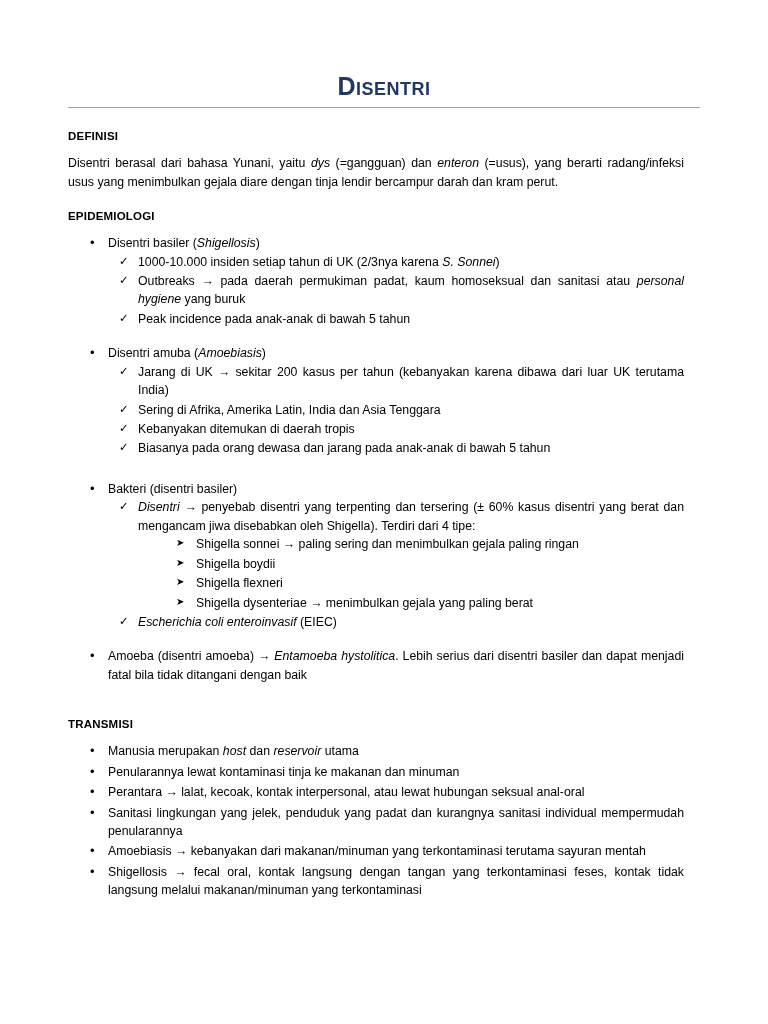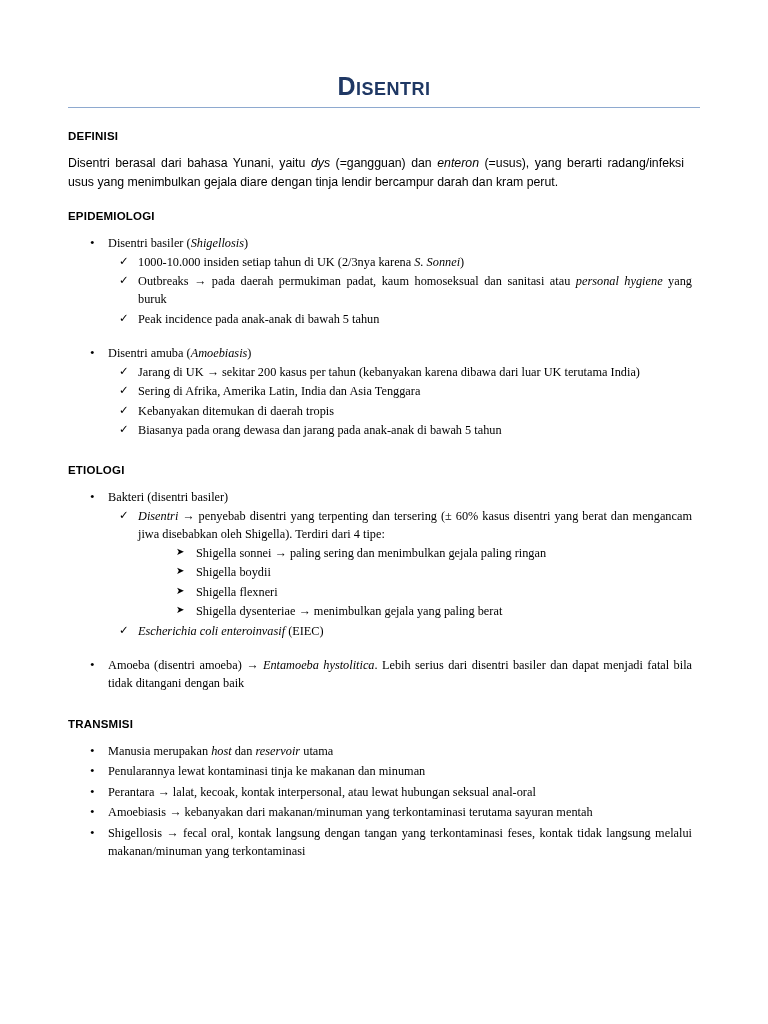--- a/index.html
+++ b/index.html
@@ -31,36 +31,35 @@
     font-variant: small-caps;
   }
   .title-rule {
     border: 0;
     border-top: 1px solid #8ea9cf;
     margin: 0 0 22px 0;
   }
   .section-head {
     font-size: 11.5px;
     font-weight: bold;
-    margin: 3px 0 12px 0;
+    margin: 12px 0 12px 0;
     letter-spacing: 0.2px;
   }
   .para {
     font-size: 12.3px;
     line-height: 1.55;
     text-align: justify;
     margin: 0 16px 18px 0;
   }
   .it { font-style: italic; }
 
   ul.lvl1 {
     list-style: none;
-    margin: 0 8px 0 0;
+    margin: 0 16px 0 0;
     padding: 0 0 0 40px;
-    font-family: Liberation Serif, serif;
   }
   ul.lvl1 > li {
     position: relative;
     font-size: 12.3px;
     line-height: 1.5;
     margin-bottom: 2px;
     text-align: justify;
   }
   ul.lvl1 > li::before {
     content: "\2022";
@@ -135,21 +134,20 @@
             <li><span>Jarang di UK → sekitar 200 kasus per tahun (kebanyakan karena dibawa dari luar UK terutama India)</span></li>
             <li><span>Sering di Afrika, Amerika Latin, India dan Asia Tenggara</span></li>
             <li><span>Kebanyakan ditemukan di daerah tropis</span></li>
             <li><span>Biasanya pada orang dewasa dan jarang pada anak-anak di bawah 5 tahun</span></li>
           </ul></li>
       </ul>
     </div>
 
   <div class="sec-gap"></div>
 
-  <div class="section-head">ETIOLOGI</div>
   <div>
       <ul class="lvl1">
         <li><span>Bakteri (disentri basiler)</span><ul class="lvl2">
             <li><span class="it">Disentri</span><span> → penyebab disentri yang terpenting dan tersering (± 60% kasus disentri yang berat dan mengancam jiwa disebabkan oleh Shigella). Terdiri dari 4 tipe:</span><ul class="lvl3">
                 <li><span>Shigella sonnei → paling sering dan menimbulkan gejala paling ringan</span></li>
                 <li><span>Shigella boydii</span></li>
                 <li><span>Shigella flexneri</span></li>
                 <li><span>Shigella dysenteriae → menimbulkan gejala yang paling berat</span></li>
               </ul></li>
             <li><span class="it">Escherichia coli enteroinvasif</span><span> (EIEC)</span></li>
@@ -161,17 +159,18 @@
       </ul>
     </div>
 
   <div class="sec-gap"></div>
 
   <div class="section-head">TRANSMISI</div>
   <ul class="lvl1">
       <li><span>Manusia merupakan </span><span class="it">host</span><span> dan </span><span class="it">reservoir</span><span> utama</span></li>
       <li><span>Penularannya lewat kontaminasi tinja ke makanan dan minuman</span></li>
       <li><span>Perantara → lalat, kecoak, kontak interpersonal, atau lewat hubungan seksual anal-oral</span></li>
+      <li><span>Sanitasi lingkungan yang jelek, penduduk yang padat dan kurangnya sanitasi individual mempermudah penularannya</span></li>
       <li><span>Amoebiasis → kebanyakan dari makanan/minuman yang terkontaminasi terutama sayuran mentah</span></li>
       <li><span>Shigellosis → fecal oral, kontak langsung dengan tangan yang terkontaminasi feses, kontak tidak langsung melalui makanan/minuman yang terkontaminasi</span></li>
     </ul>
 
 </div>
 
 </body></html>

